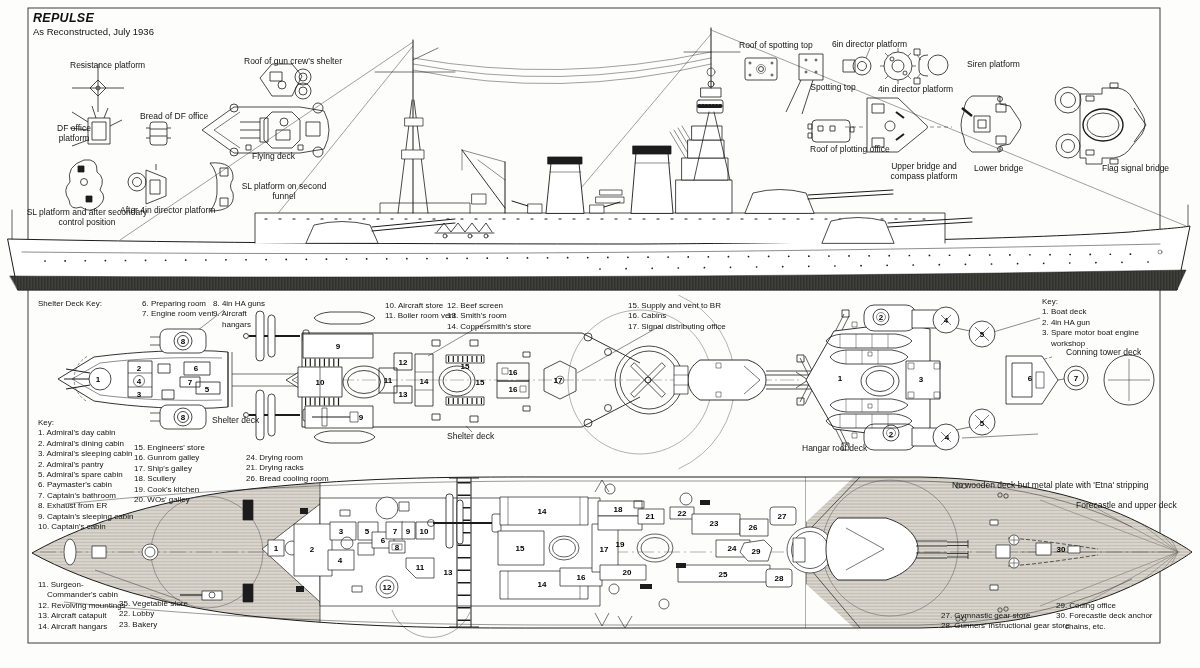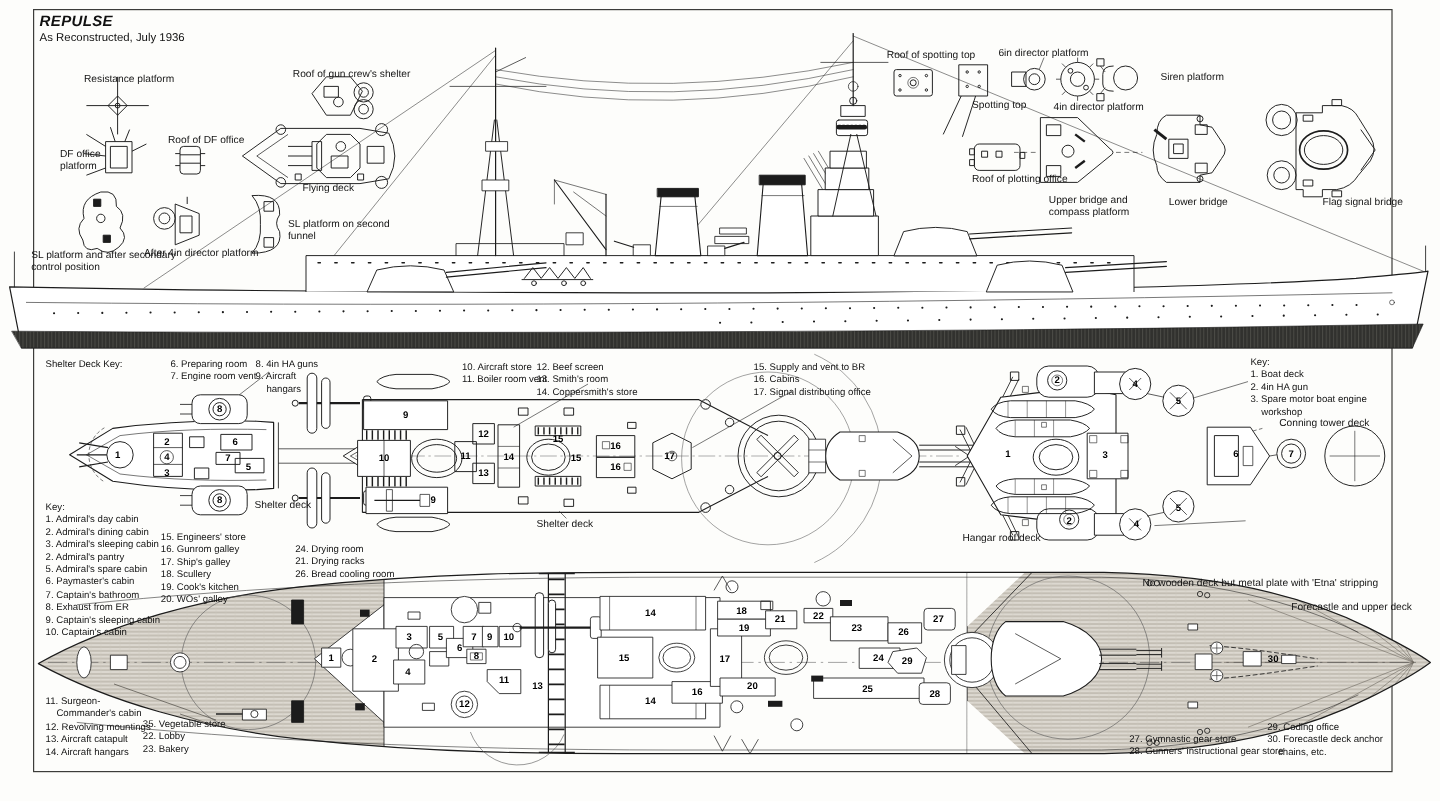--- a/index.html
+++ b/index.html
@@ -1,20 +1,20 @@
 <!DOCTYPE html>
 <html><head>
 <meta charset="utf-8">
 <style>
   html,body{margin:0;padding:0;background:#ffffff;}
   .page{position:relative;width:1200px;height:668px;background:#fdfdfb;overflow:hidden;
         font-family:"Liberation Sans", sans-serif;color:#111;}
   svg{position:absolute;left:0;top:0;}
   .lbl{position:absolute;font-size:8.5px;line-height:10px;color:#141414;white-space:nowrap;margin-left:12px;}
-  .lbl.c{text-align:left;white-space:normal;}
+  .lbl.c{text-align:center;white-space:normal;}
   .key{position:absolute;font-size:8px;line-height:10.4px;color:#141414;}
   .key .kh{margin:0 0 0 0;}
   .key .kl{text-indent:-9px;padding-left:9px;}
   .title{position:absolute;left:33px;top:11px;font-size:12.5px;font-weight:bold;font-style:italic;letter-spacing:.3px;}
   .subtitle{position:absolute;left:33px;top:26px;font-size:9.5px;}
   .mlayer{position:absolute;left:0;top:0;width:1200px;height:668px;pointer-events:none;}
   .num{position:absolute;transform:translate(-50%,-50%);font-size:8px;font-weight:bold;color:#000;}
 </style>
 </head>
 <body>
@@ -544,21 +544,21 @@
         <circle cx="1006" cy="609" r="2.2"></circle>
   </g>
 </svg>
 
 <div class="title">REPULSE</div>
 <div class="subtitle">As Reconstructed, July 1936</div>
 
 <div class="lbl" style="left:58px;top:60px">Resistance platform</div>
 <div class="lbl" style="left:232px;top:56px">Roof of gun crew's shelter</div>
 <div class="lbl c" style="left:38px;top:123px;width:48px">DF office platform</div>
-<div class="lbl" style="left:128px;top:111px">Roof of DF office</div>
+<div class="lbl" style="left:128px;top:111px">Bread of DF office</div>
 <div class="lbl" style="left:240px;top:151px">Flying deck</div>
 <div class="lbl c" style="left:14px;top:207px;width:122px">SL platform and after secondary control position</div>
 <div class="lbl" style="left:108px;top:205px">After 4in director platform</div>
 <div class="lbl c" style="left:228px;top:181px;width:88px">SL platform on second funnel</div>
 
 <div class="lbl" style="left:727px;top:40px">Roof of spotting top</div>
 <div class="lbl" style="left:820px;top:39px">6in director platform</div>
 <div class="lbl c" style="left:798px;top:82px;width:46px">Spotting top</div>
 <div class="lbl" style="left:866px;top:84px">4in director platform</div>
 <div class="lbl" style="left:955px;top:59px">Siren platform</div>
@@ -727,21 +727,21 @@
       <span class="num" style="left: 424px; top: 531px;">10</span>
       <span class="num" style="left: 420px; top: 567px;">11</span>
       <span class="num" style="left: 387px; top: 587px;">12</span>
       <span class="num" style="left: 448px; top: 572px;">13</span>
       <span class="num" style="left: 542px; top: 511px;">14</span>
       <span class="num" style="left: 542px; top: 584px;">14</span>
       <span class="num" style="left: 520px; top: 548px;">15</span>
       <span class="num" style="left: 581px; top: 577px;">16</span>
       <span class="num" style="left: 604px; top: 549px;">17</span>
       <span class="num" style="left: 618px; top: 509px;">18</span>
-      <span class="num" style="left: 620px; top: 523px;">19</span>
+      <span class="num" style="left: 620px; top: 544px;">19</span>
       <span class="num" style="left: 627px; top: 572px;">20</span>
       <span class="num" style="left: 650px; top: 516px;">21</span>
       <span class="num" style="left: 682px; top: 513px;">22</span>
       <span class="num" style="left: 714px; top: 523px;">23</span>
       <span class="num" style="left: 732px; top: 548px;">24</span>
       <span class="num" style="left: 723px; top: 574px;">25</span>
       <span class="num" style="left: 753px; top: 527px;">26</span>
       <span class="num" style="left: 782px; top: 516px;">27</span>
       <span class="num" style="left: 779px; top: 578px;">28</span>
       <span class="num" style="left: 756px; top: 551px;">29</span>

